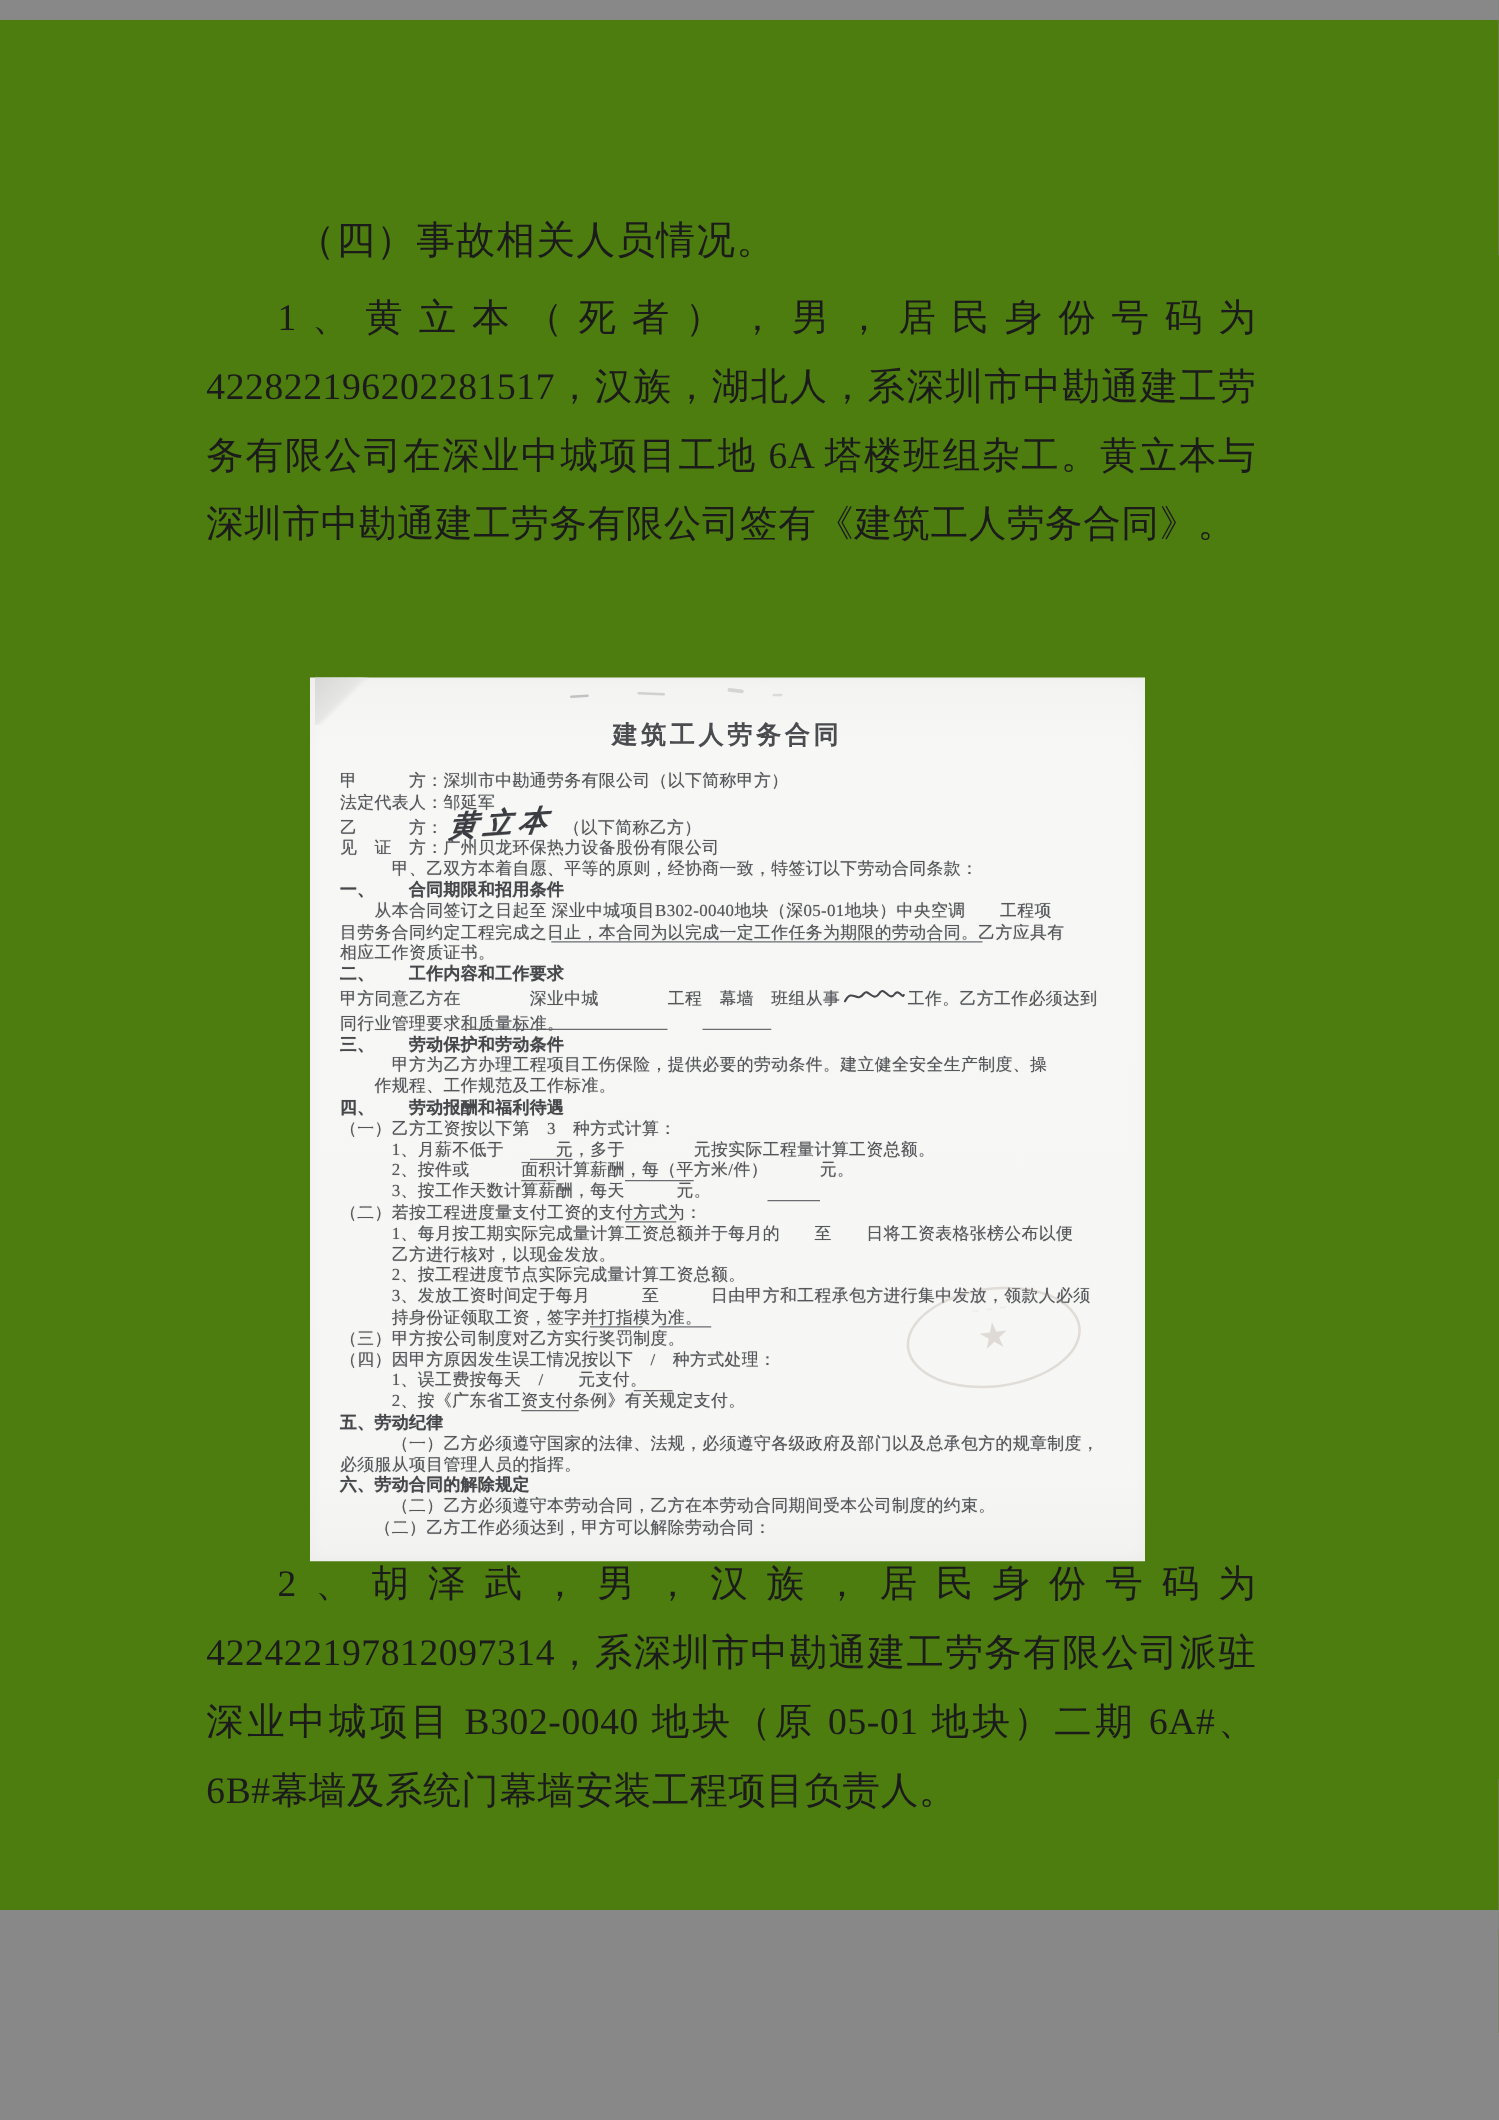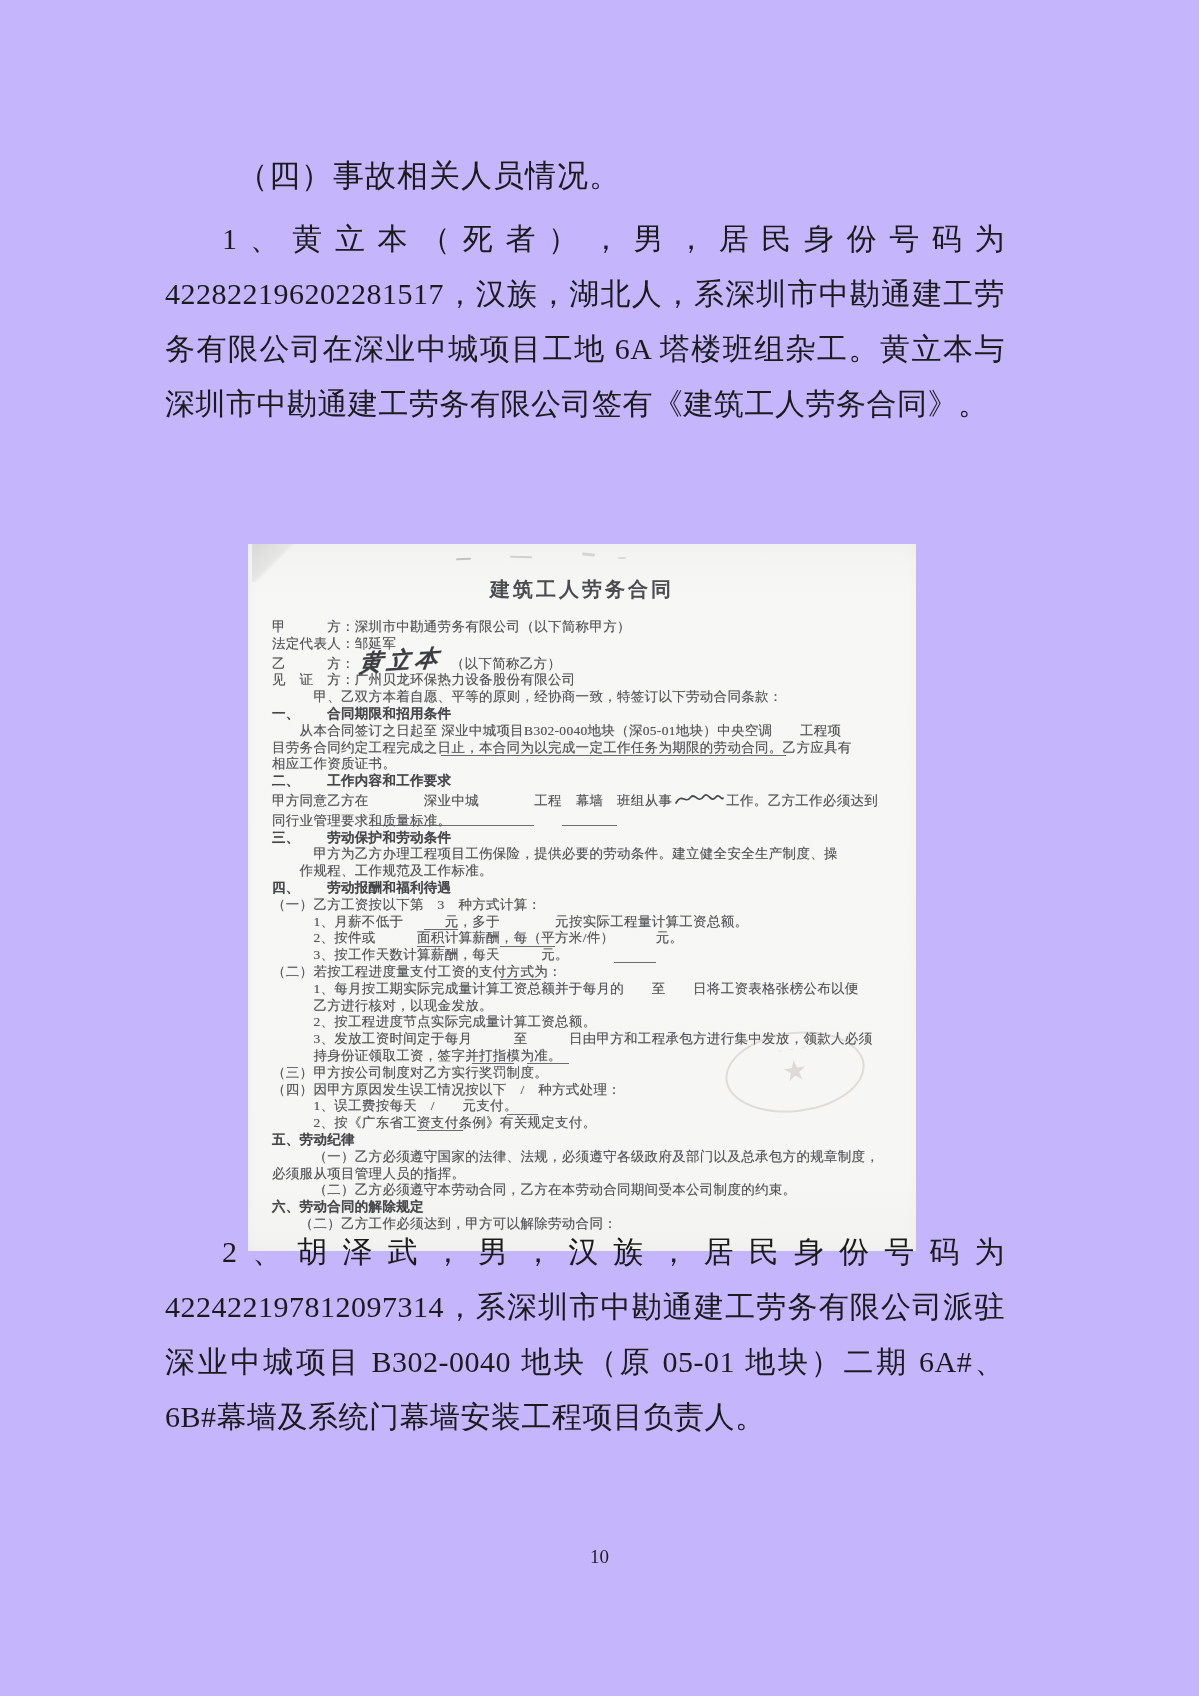--- a/index.html
+++ b/index.html
@@ -1,37 +1,37 @@
 <!DOCTYPE html>
 <html><head>
 <meta charset="utf-8">
 <style>
   * { margin:0; padding:0; box-sizing:border-box; }
   html,body { background:#888; }
   .page {
-    position:relative; width:1199px; height:1696px; margin:0 auto;
-    background:#c4b5fd; overflow:hidden;
+    position:relative; width:1199px; height:1512px; margin:16px auto;
+    background:#4d7c0f; overflow:hidden;
     font-family:"Liberation Serif","DejaVu Serif",serif;
     color:#1b1b1b;
   }
   
   .report-block { position:absolute; left:165px; top:148px; width:840px; }
   .sec-heading {
     font-size:31px; line-height:55px; text-indent:72px;
     letter-spacing:1px; font-weight:normal;
   }
   .para {
     margin-top:8px; font-size:30px; line-height:55px;
     text-indent:57px; text-align:justify; letter-spacing:0.5px;
   }
   .para2-block { position:absolute; left:165px; top:1224px; width:840px; }
   .para2-block .para { margin-top:0; }
   
   .scan {
-    position:absolute; left:248px; top:544px; width:668px; height:707px;
+    position:absolute; left:248px; top:526px; width:668px; height:707px;
     background:linear-gradient(180deg,#f3f3f1 0%,#f7f7f5 8%,#f6f6f4 90%,#f2f2f0 100%);
     box-shadow:inset 0 0 14px rgba(0,0,0,0.03);
   }
   .fold {
     position:absolute; left:4px; top:0; width:56px; height:38px;
     background:linear-gradient(135deg,#d7d7d5 0%,#e6e6e4 40%,rgba(246,246,244,0) 47%);
   }
   .smudge { position:absolute; background:rgba(110,112,118,0.38); border-radius:2px; }
   .smudge.s1 { left:208px; top:14px; width:15px; height:2px; transform:rotate(-3deg); }
   .smudge.s2 { left:262px; top:12px; width:22px; height:2px; transform:rotate(2deg); opacity:.7; }
@@ -122,22 +122,22 @@
         <div class="cline p"><span>　　　2、按工程进度节点实际完成量计算工资总额。</span></div>
         <div class="cline p"><span>　　　3、发放工资时间定于每月</span><span class="u">　　　</span><span>至</span><span class="u">　　　</span><span>日由甲方和工程承包方进行集中发放，领款人必须</span></div>
         <div class="cline p"><span>　　　持身份证领取工资，签字并打指模为准。</span></div>
         <div class="cline p"><span>（三）甲方按公司制度对乙方实行奖罚制度。</span></div>
         <div class="cline p"><span>（四）因甲方原因发生误工情况按以下</span><span class="u">　/　</span><span>种方式处理：</span></div>
         <div class="cline p"><span>　　　1、误工费按每天</span><span class="u">　/　　</span><span>元支付。</span></div>
         <div class="cline p"><span>　　　2、按《广东省工资支付条例》有关规定支付。</span></div>
         <div class="cline h"><span>五、劳动纪律</span></div>
         <div class="cline p"><span>　　　（一）乙方必须遵守国家的法律、法规，必须遵守各级政府及部门以及总承包方的规章制度，</span></div>
         <div class="cline p"><span>必须服从项目管理人员的指挥。</span></div>
+        <div class="cline h"><span>六、劳动合同的解除规定</span></div>
         <div class="cline p"><span>　　　（二）乙方必须遵守本劳动合同，乙方在本劳动合同期间受本公司制度的约束。</span></div>
-        <div class="cline h"><span>六、劳动合同的解除规定</span></div>
         <div class="cline p"><span>　　（二）乙方工作必须达到，甲方可以解除劳动合同：</span></div>
       </div>
     <div class="stamp">
       <span class="star">★</span>
       <span class="arc-txt">~ ~ ~</span>
     </div>
   </div>
 
   <div class="para2-block">
     <p class="para">2、胡泽武，男，汉族，居民身份号码为422422197812097314，系深圳市中勘通建工劳务有限公司派驻深业中城项目 B302-0040 地块（原 05-01 地块）二期 6A#、6B#幕墙及系统门幕墙安装工程项目负责人。</p>

